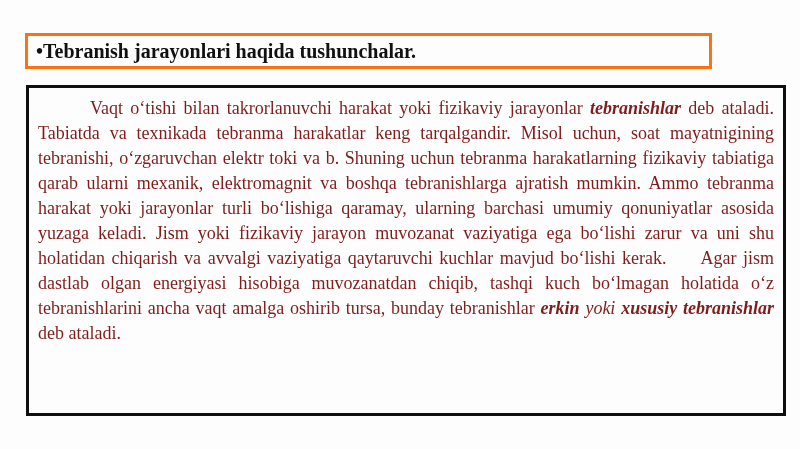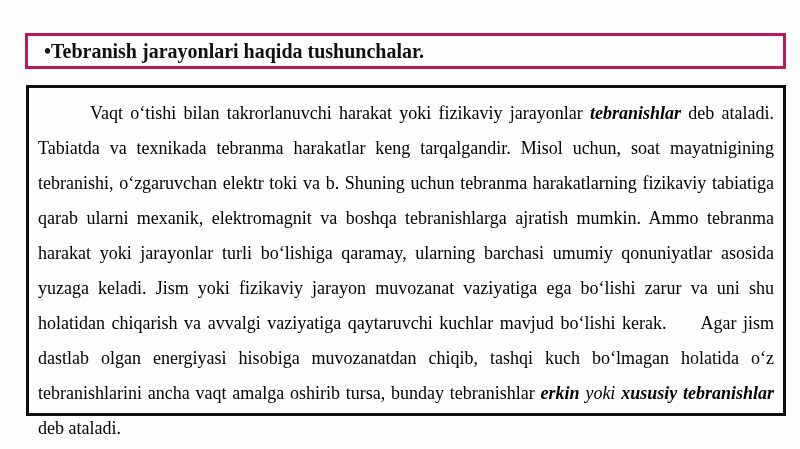--- a/index.html
+++ b/index.html
@@ -16,28 +16,28 @@
   .slide {
     position: relative;
     width: 800px;
     height: 449px;
     background: #fdfdfd;
   }
   .title-box {
     position: absolute;
     left: 25px;
     top: 33px;
-    width: 761px;
+    width: 687px;
     height: 36px;
     box-sizing: border-box;
-    border: 3px solid #be185d;
+    border: 3px solid #f97316;
     background: #fdfdfd;
     display: flex;
     align-items: center;
-    padding: 0 16px;
+    padding: 0 8px;
   }
   .title-text {
     font-weight: bold;
     font-size: 20px;
     color: #111;
     white-space: nowrap;
   }
   .body-box {
     position: absolute;
     left: 26px;
@@ -45,22 +45,22 @@
     width: 760px;
     height: 331px;
     box-sizing: border-box;
     border: 3px solid #0f0f0f;
     background: #fdfdfd;
     padding: 8px 9px 0 9px;
   }
   .body-text {
     margin: 0;
     font-size: 18px;
-    line-height: 35px;
-    color: #000000;
+    line-height: 25px;
+    color: #7f1d1d;
     text-align: justify;
     text-align-last: left;
     text-indent: 52px;
   }
   .seg-normal { font-style: normal; font-weight: normal; }
   .seg-bold-italic { font-style: italic; font-weight: bold; }
   .seg-italic { font-style: italic; font-weight: normal; }
   .seg-gap { display: inline-block; width: 34px; }
 </style>
 </head>

